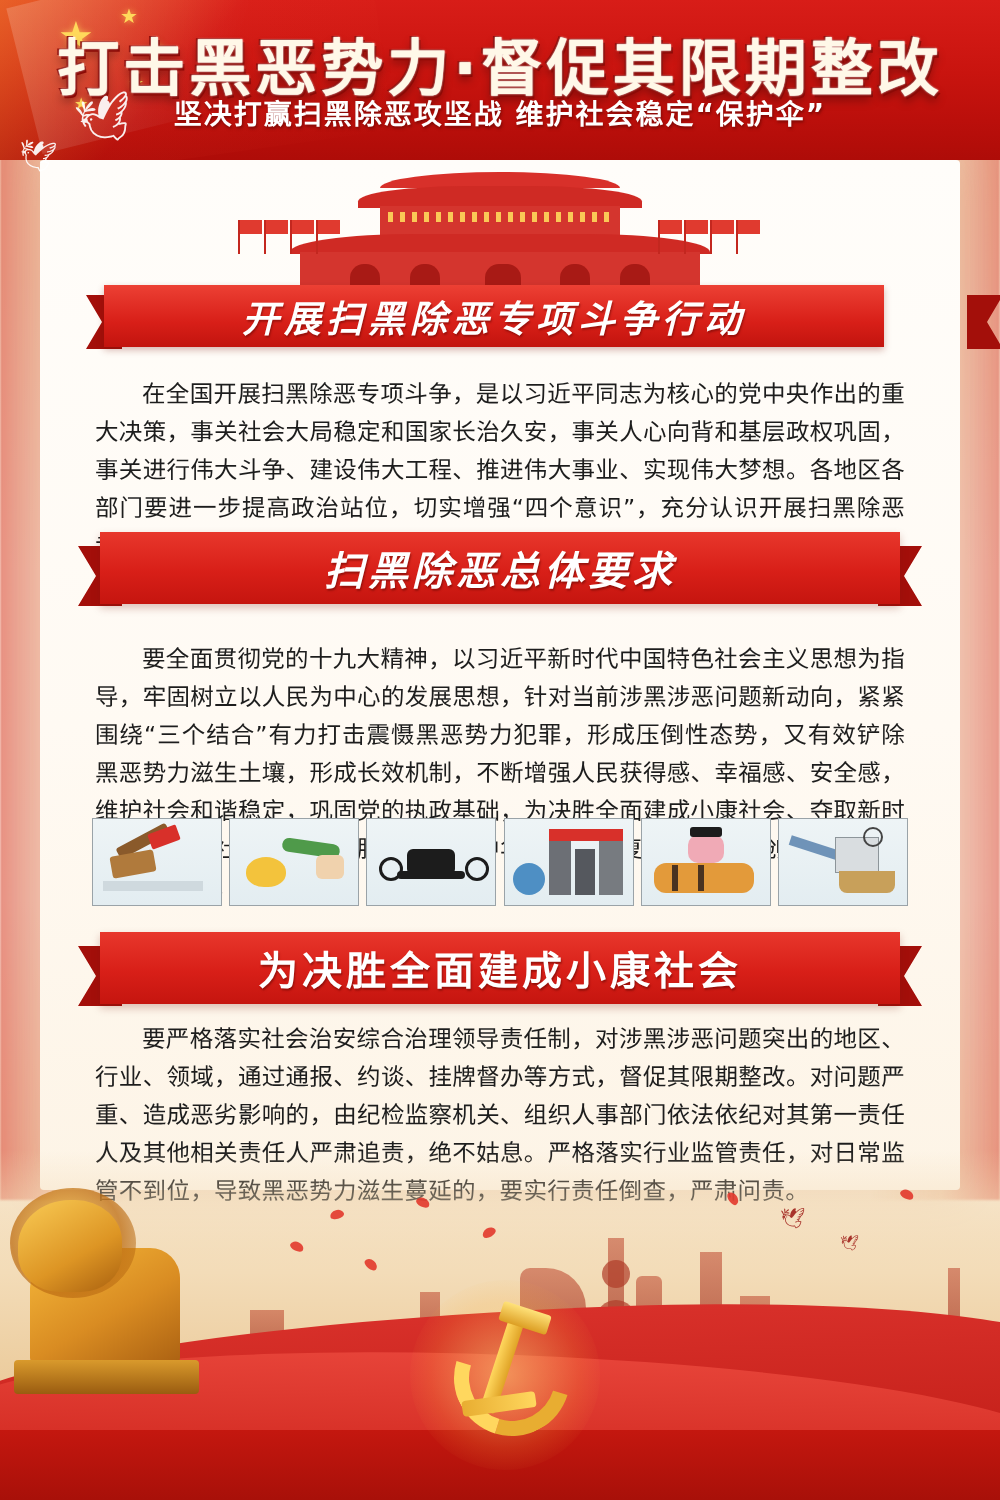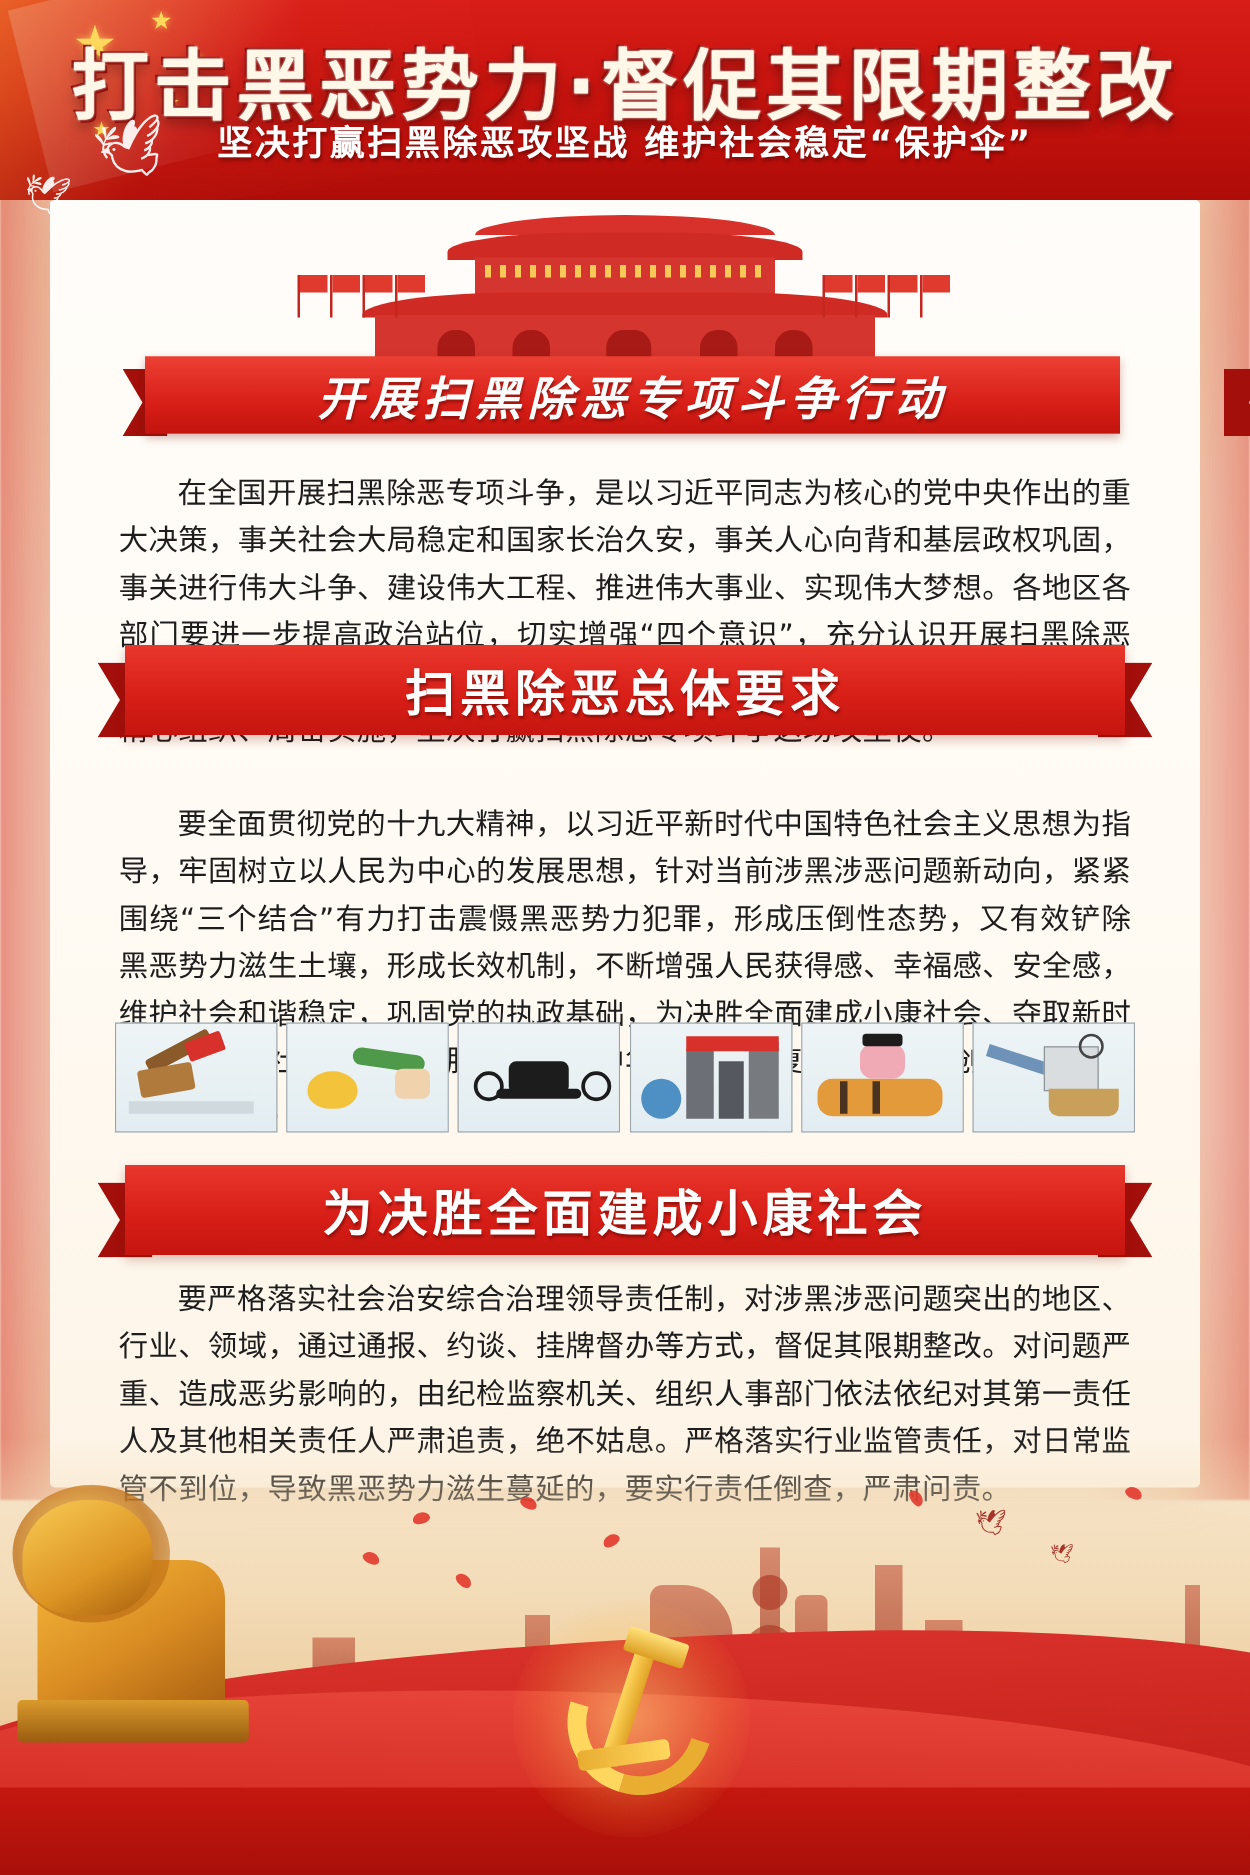--- a/index.html
+++ b/index.html
@@ -218,21 +218,21 @@
   }
   .ribbon .body span {
     font-size: 40px;
     font-weight: bold;
     color: #ffffff;
     letter-spacing: 4px;
     text-shadow: 1px 2px 2px rgba(110,10,5,0.6);
   }
   .ribbon-title {
     position: absolute;
-    left: 116px; top: 285px;
+    left: 104px; top: 285px;
     width: 881px; height: 62px;
   }
   .ribbon-title .notch-l,
   .ribbon-title .notch-r {
     position: absolute;
     top: 10px;
     width: 36px; height: 54px;
     background: #a30f0a;
   }
   .ribbon-title .notch-l { left: -18px; clip-path: polygon(0 0, 100% 0, 100% 100%, 0 100%, 16px 50%); }
@@ -501,21 +501,21 @@
   <div class="ribbon-title">
     <div class="notch-l"></div>
     <div class="notch-r"></div>
     <div class="body">
       <span>开展扫黑除恶专项斗争行动</span>
     </div>
   </div>
 
   <div class="para" style="top:375px;">在全国开展扫黑除恶专项斗争，是以习近平同志为核心的党中央作出的重大决策，事关社会大局稳定和国家长治久安，事关人心向背和基层政权巩固，事关进行伟大斗争、建设伟大工程、推进伟大事业、实现伟大梦想。各地区各部门要进一步提高政治站位，切实增强“四个意识”，充分认识开展扫黑除恶专项斗争的重大意义，切实把思想和行动统一到党中央部署上来，科学谋划、精心组织、周密实施，坚决打赢扫黑除恶专项斗争这场攻坚仗。</div>
 
-  <div class="ribbon" style="top:516px;">
+  <div class="ribbon" style="top:532px;font-style:italic;">
     <div class="tail-l"></div>
     <div class="tail-r"></div>
     <div class="body">
       <span>扫黑除恶总体要求</span>
     </div>
   </div>
   <div class="para" style="top:640px;">要全面贯彻党的十九大精神，以习近平新时代中国特色社会主义思想为指导，牢固树立以人民为中心的发展思想，针对当前涉黑涉恶问题新动向，紧紧围绕“三个结合”有力打击震慑黑恶势力犯罪，形成压倒性态势，又有效铲除黑恶势力滋生土壤，形成长效机制，不断增强人民获得感、幸福感、安全感，维护社会和谐稳定，巩固党的执政基础，为决胜全面建成小康社会、夺取新时代中国特色社会主义伟大胜利、实现中华民族伟大复兴的中国梦创造安全稳定的社会环境。</div>
 
   <div class="cartoons">
     <div class="cartoon">

